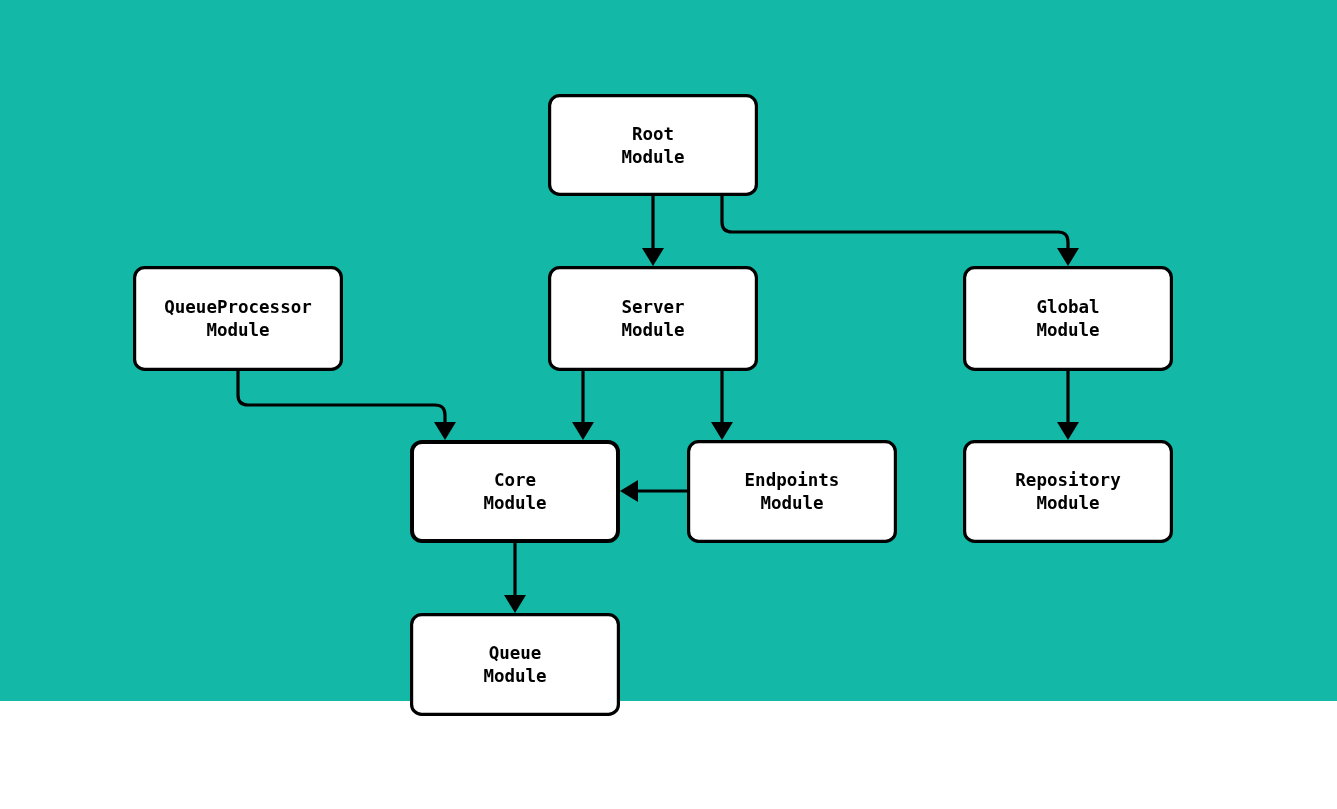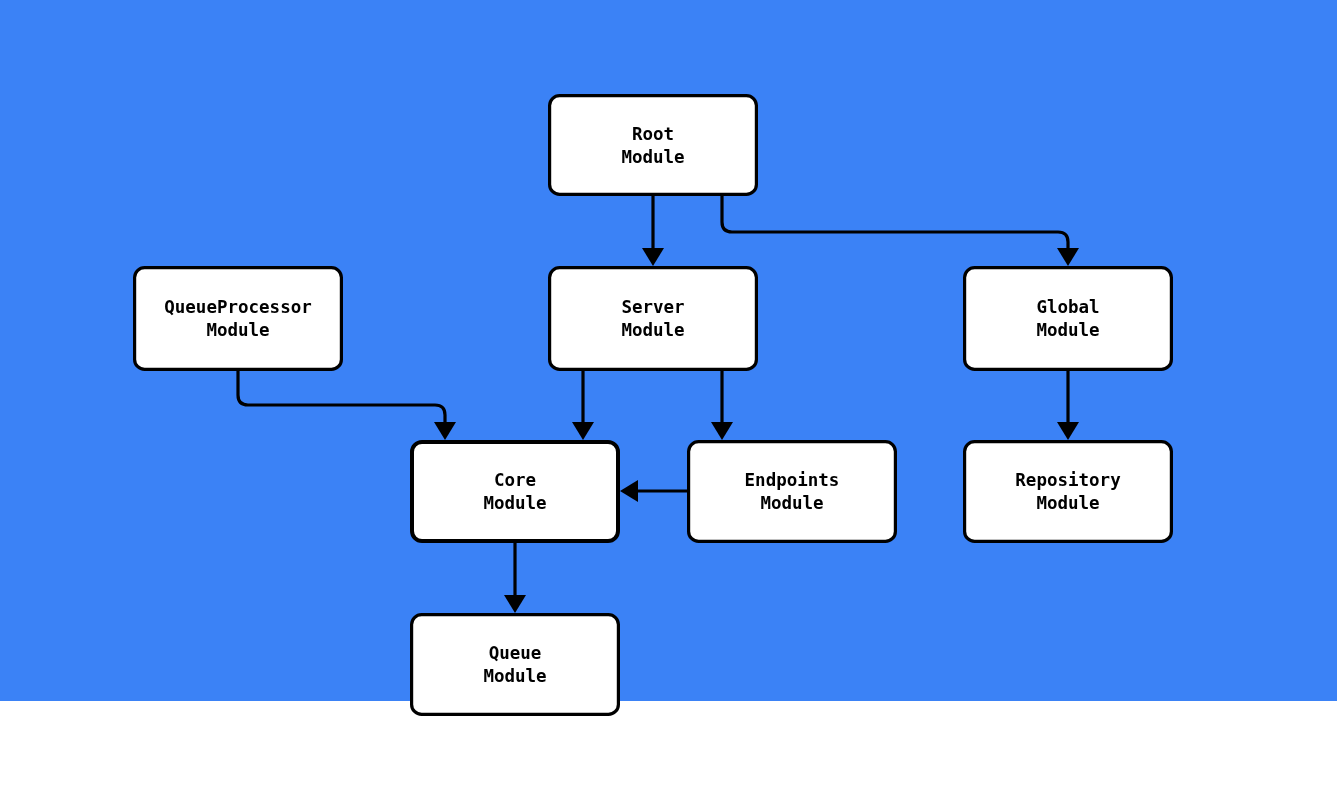--- a/index.html
+++ b/index.html
@@ -11,21 +11,21 @@
   body {
     width: 1337px;
     height: 809px;
     overflow: hidden;
     font-family: "DejaVu Sans Mono", "Liberation Mono", monospace;
   }
   #diagram-canvas {
     position: relative;
     width: 1337px;
     height: 701px;
-    background: #3b82f6;
+    background: #14b8a6;
   }
   svg#graph {
     position: absolute;
     top: 0;
     left: 0;
     width: 1337px;
     height: 809px;
     display: block;
   }
   .node-box {

